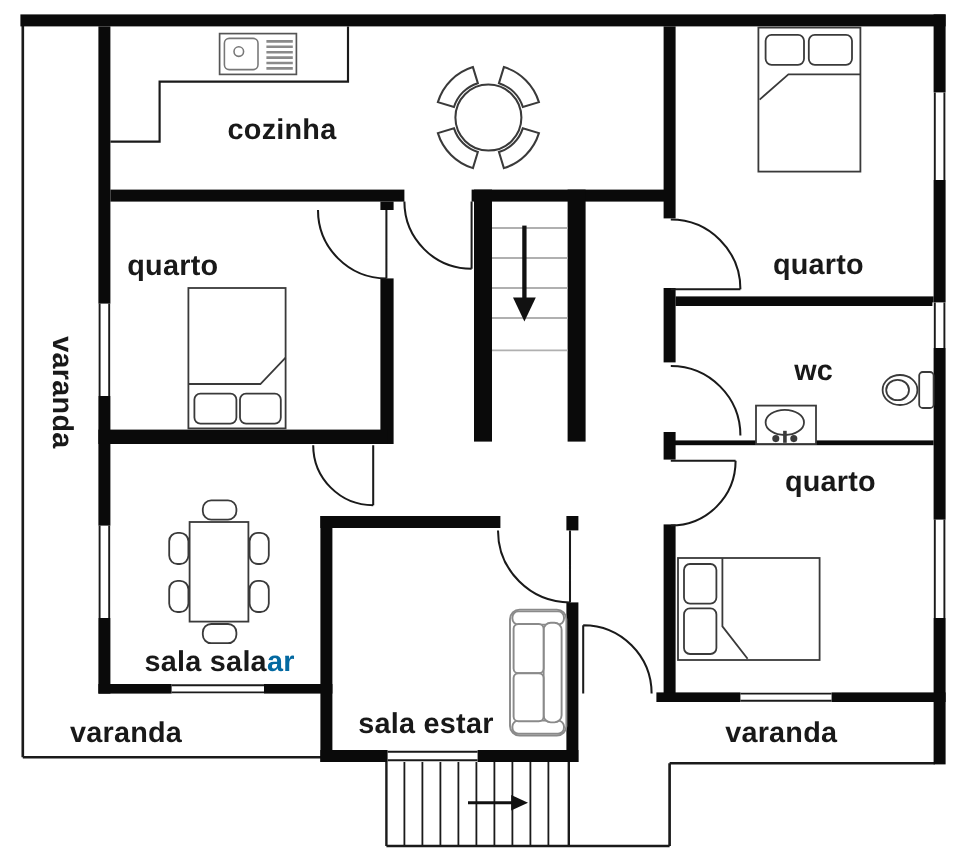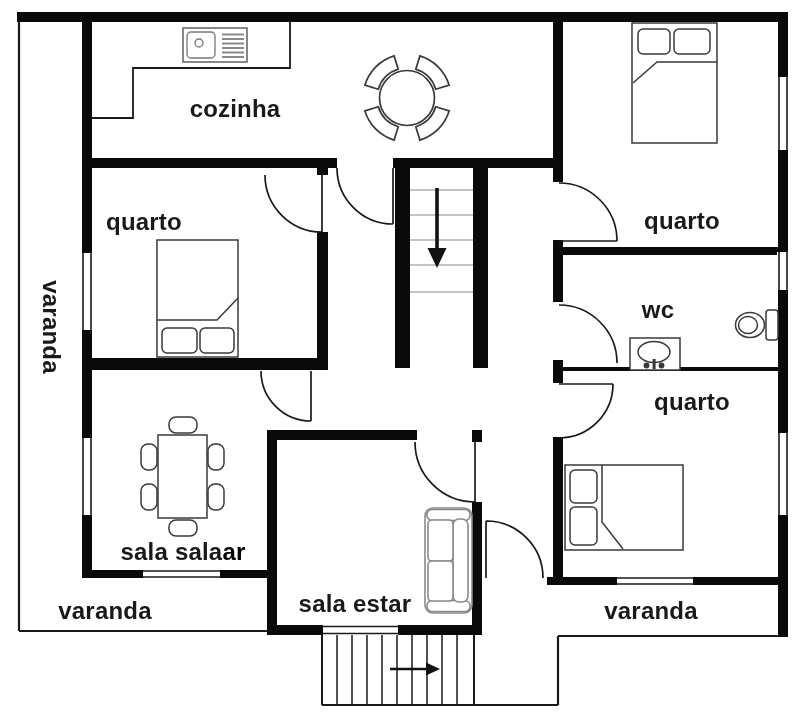--- a/index.html
+++ b/index.html
@@ -7,21 +7,21 @@
     position:relative;width:805px;height:720px;background:#fff;overflow:hidden;
     font-family:"Liberation Sans","DejaVu Sans",sans-serif;
   }
   #plan svg{position:absolute;left:0;top:0;}
   .lbl{
     position:absolute;transform:translate(-50%,-50%);
     font-weight:700;font-size:24px;color:#191919;white-space:nowrap;
     letter-spacing:.2px;
   }
   .lbl.vertical{transform:translate(-50%,-50%) rotate(90deg);}
-  .lbl .muted{color:#000000;}
+  .lbl .muted{color:#0369a1;}
 </style>
 </head>
 <body>
 
 <div id="plan">
 <svg width="805" height="720" viewBox="0 0 805 720">
 
   <g stroke="#1a1a1a" stroke-width="2.2" fill="none">
     <path d="M19,13 V631 M19,631 H268"></path>
     <path d="M322,705 H558 M558,705 V636 M558,636 H779"></path>
@@ -217,20 +217,20 @@
   <g fill="#fff" stroke="#3a3a3a" stroke-width="1.5">
     <rect x="766" y="310" width="12" height="30" rx="3"></rect>
     <ellipse cx="750" cy="325" rx="14.5" ry="12.5"></ellipse>
     <ellipse cx="748" cy="325" rx="9.5" ry="8.5"></ellipse>
   </g>
 </svg>
 
   <div class="lbl" style="left:235px;top:109px">cozinha</div>
   <div class="lbl" style="left:144px;top:222px">quarto</div>
   <div class="lbl" style="left:682px;top:221px">quarto</div>
-  <div class="lbl" style="left:658px;top:310px">wc</div>
+  <div class="lbl" style="left:678px;top:310px">wc</div>
   <div class="lbl" style="left:692px;top:402px">quarto</div>
   <div class="lbl" style="left:183px;top:552px"><span>sala sala</span><span class="muted">ar</span></div>
   <div class="lbl" style="left:355px;top:604px">sala estar</div>
   <div class="lbl vertical" style="left:51px;top:327px">varanda</div>
   <div class="lbl" style="left:105px;top:611px">varanda</div>
   <div class="lbl" style="left:651px;top:611px">varanda</div>
 </div>
 
 </body></html>

